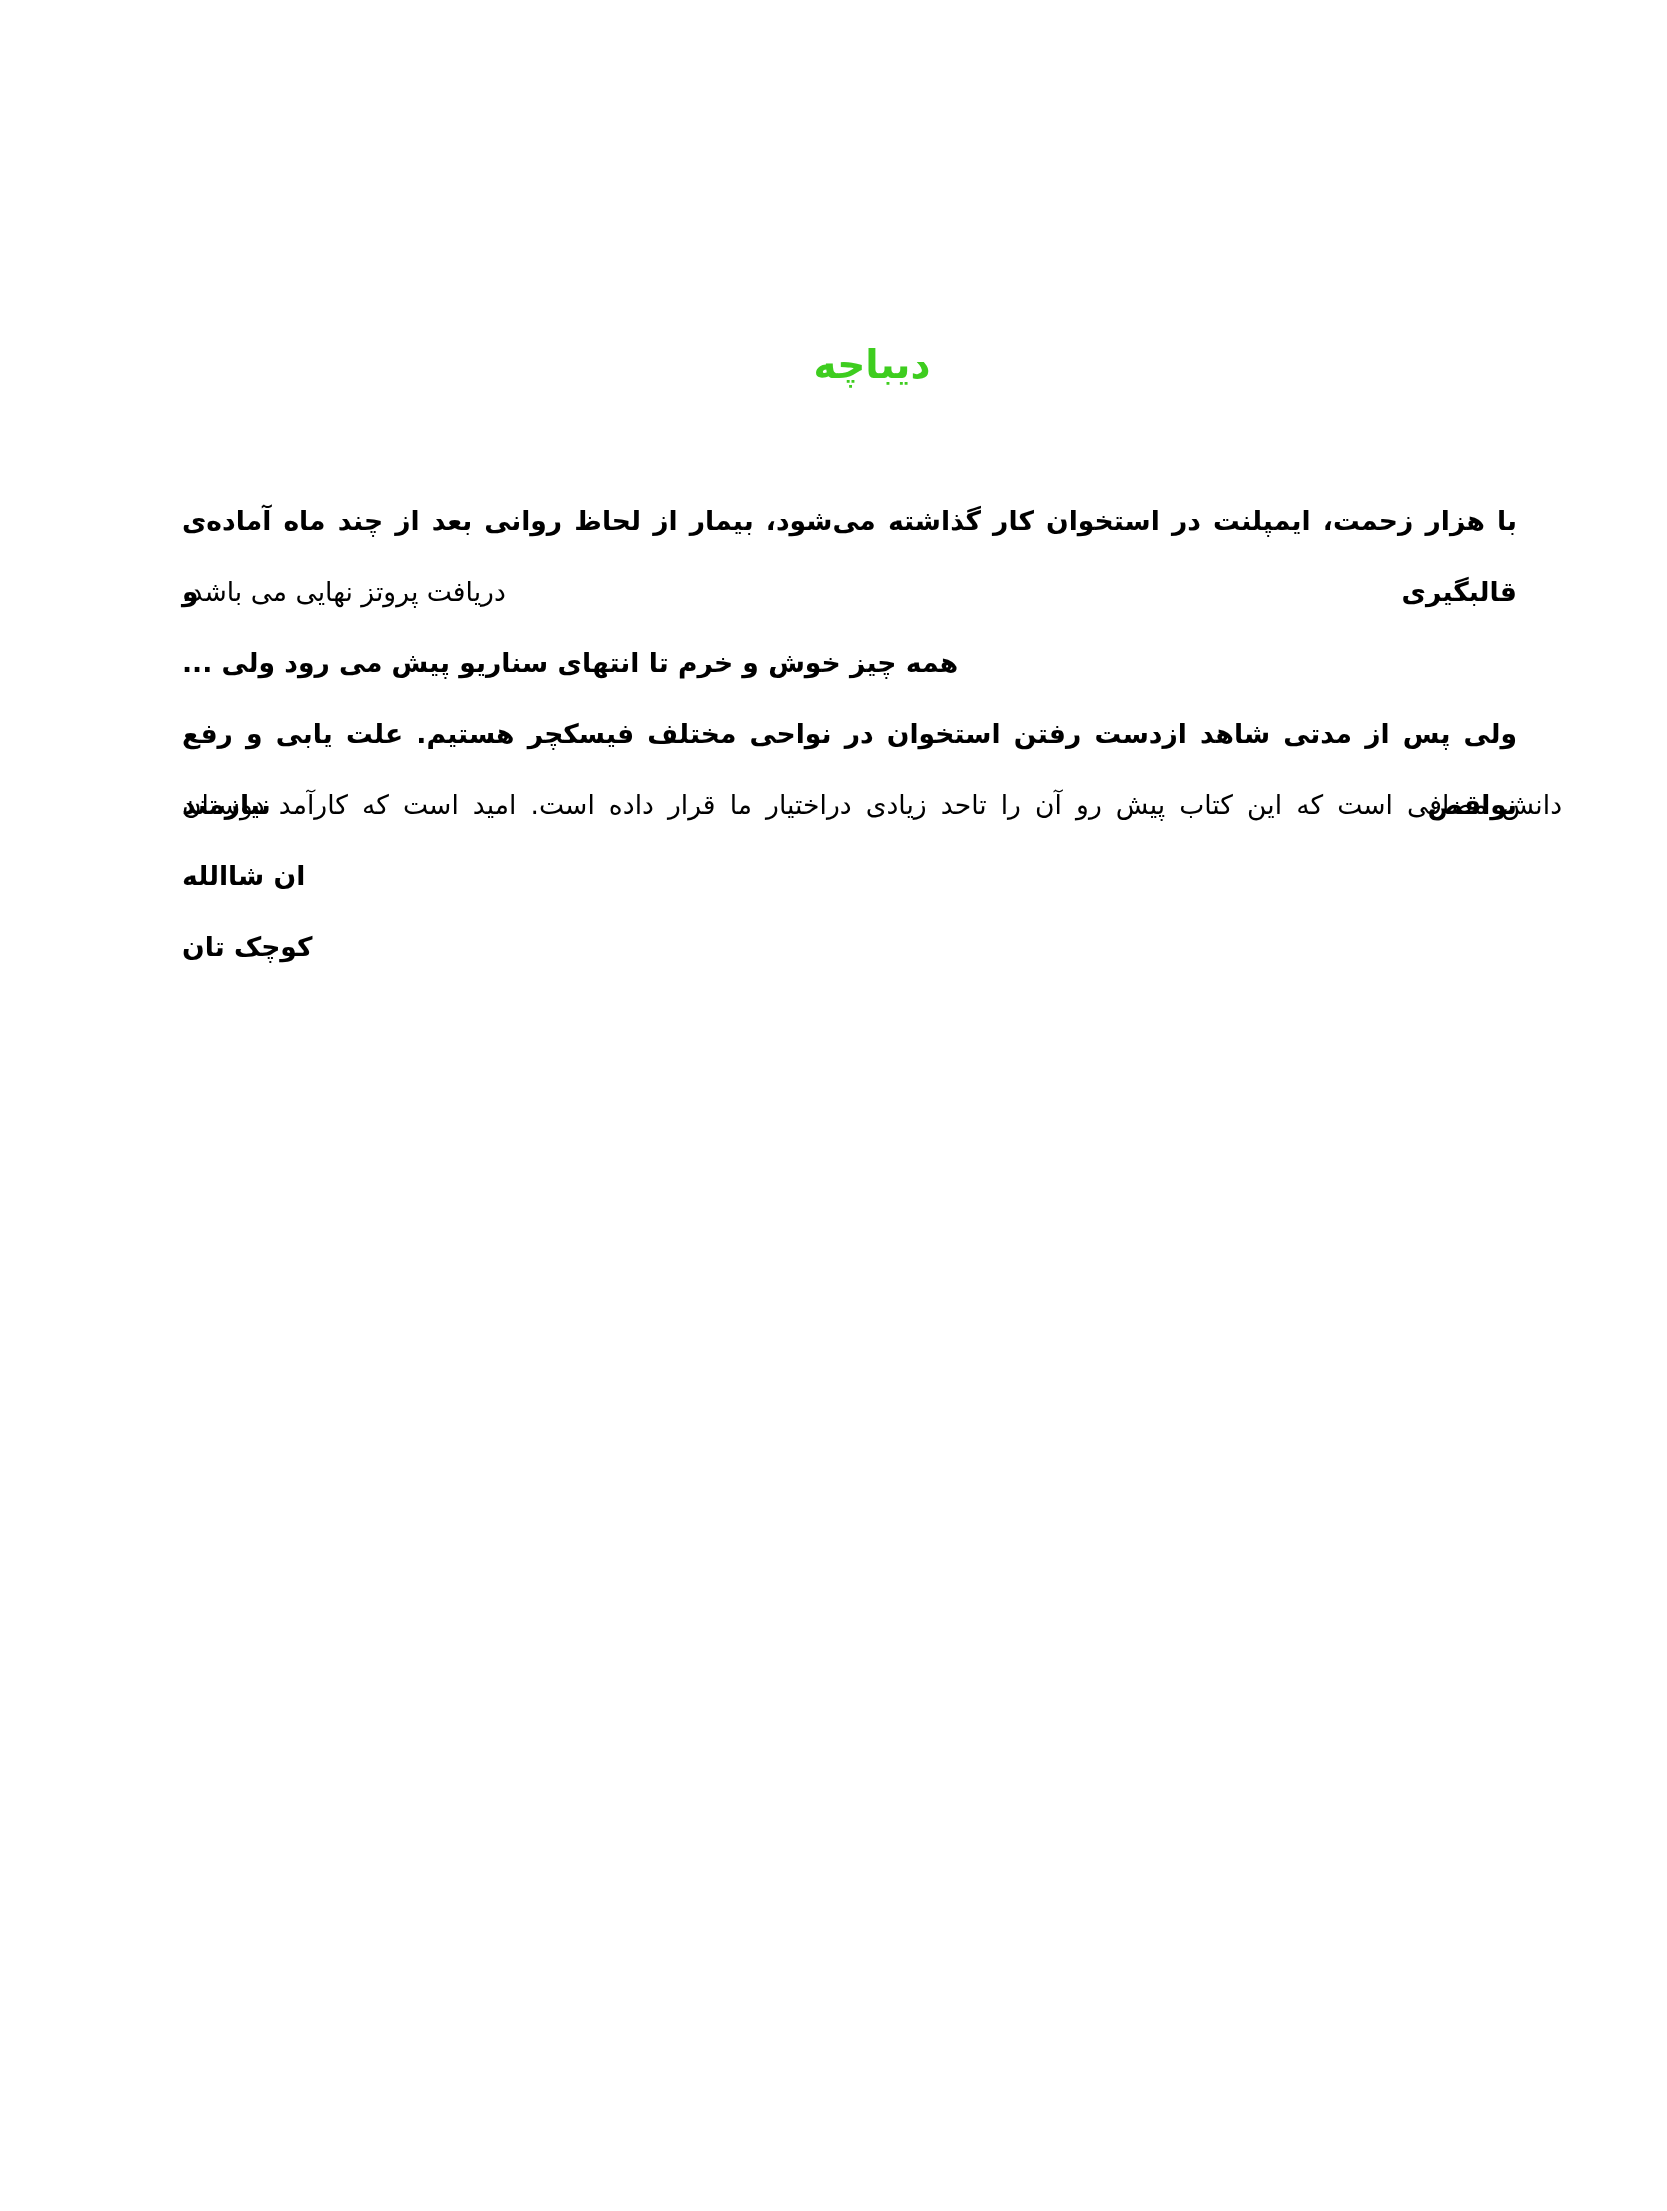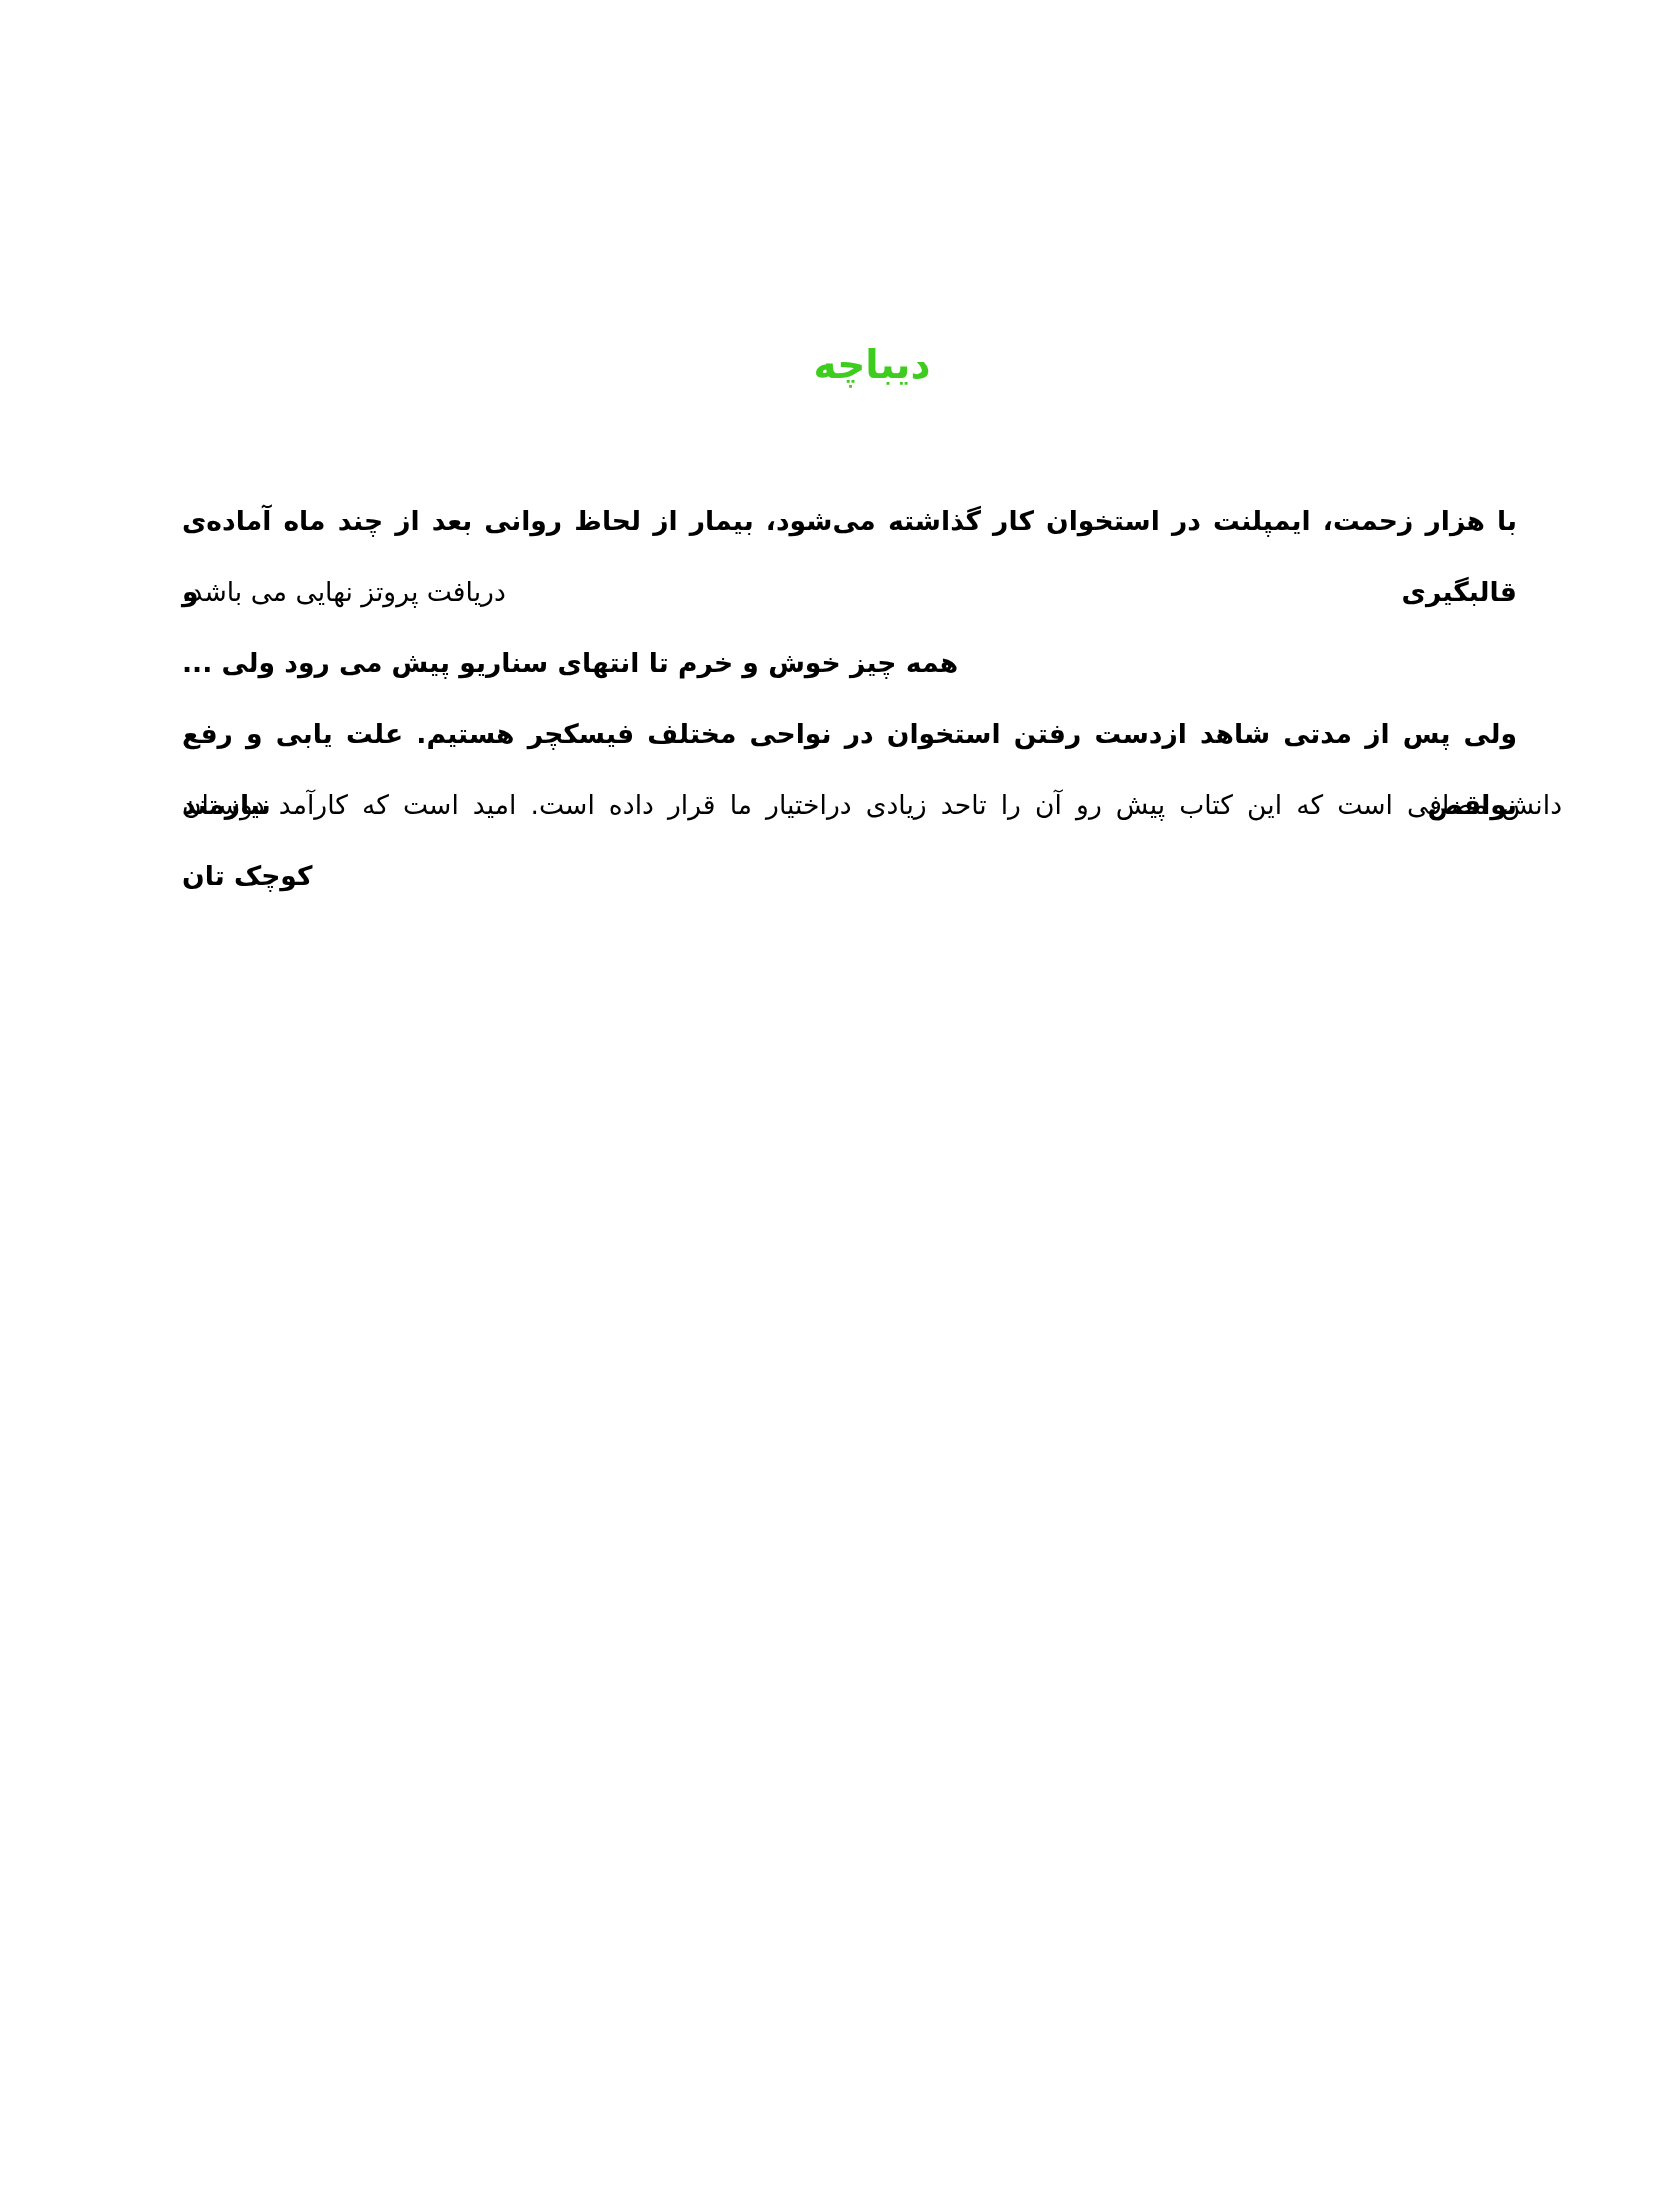--- a/index.html
+++ b/index.html
@@ -76,20 +76,21 @@
     <div class="body-block">
 
       <div class="line fill indent">با هزار زحمت، ایمپلنت در استخوان کار گذاشته می‌شود، بیمار از لحاظ روانی بعد از چند ماه آماده‌ی قالبگیری و</div>
       <div class="line right">دریافت پروتز نهایی می باشد.</div>
 
       <div class="line right indent">همه چیز خوش و خرم تا انتهای سناریو پیش می رود ولی ...</div>
 
       <div class="line fill indent">ولی پس از مدتی شاهد ازدست رفتن استخوان در نواحی مختلف فیسکچر هستیم. علت یابی و رفع نواقص نیازمند</div>
       <div class="line fill">دانش مضافی است که این کتاب پیش رو آن را تاحد زیادی دراختیار ما قرار داده است. امید است که کارآمد دوستان</div>
 
+      <div class="line right indent bold">ان شاالله</div>
 
       <div class="signature">
         <div class="line bold">کوچک تان</div>
       </div>
 
     </div>
   </div>
 </div>
 
 

